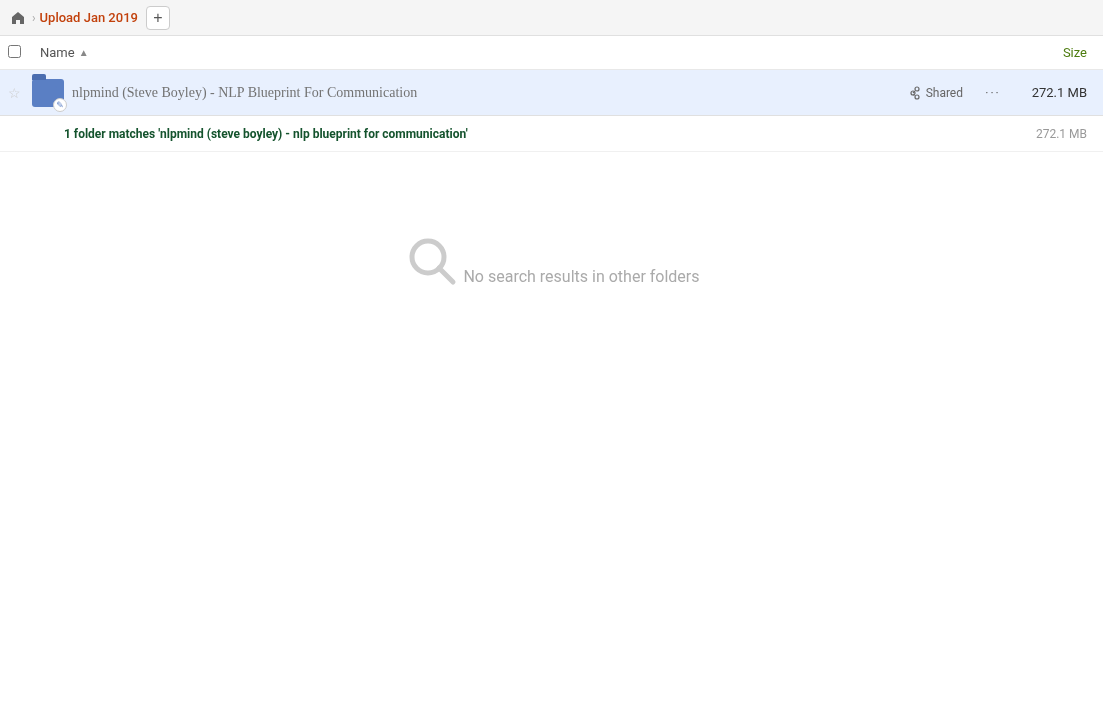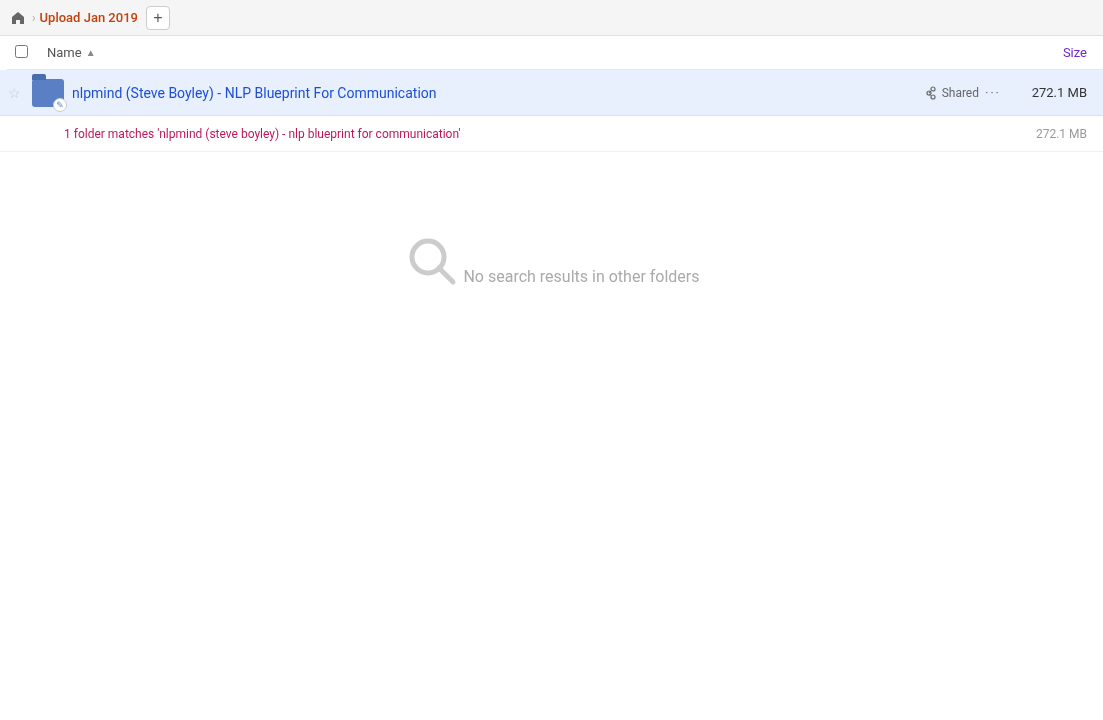--- a/index.html
+++ b/index.html
@@ -58,21 +58,20 @@
     }
 
     
     .col-headers {
       display: flex;
       align-items: center;
       height: 34px;
       padding: 0 8px;
       border-bottom: 1px solid #e8e8e8;
       background: #fff;
-      margin-left: 7px;
     }
     .col-checkbox {
       width: 24px;
       margin-right: 8px;
     }
     .col-name {
       flex: 1;
       font-size: 13px;
       color: #555;
       display: flex;
@@ -82,21 +81,21 @@
       user-select: none;
     }
     .col-name-arrow {
       font-size: 10px;
       color: #888;
     }
     .col-size {
       width: 100px;
       text-align: right;
       font-size: 13px;
-      color: #6d28d9;
+      color: #4d7c0f;
       padding-right: 8px;
     }
 
     
     .file-row {
       display: flex;
       align-items: center;
       height: 46px;
       padding: 0 8px;
       background: #e8f0fe;
@@ -151,31 +150,33 @@
       display: flex;
       align-items: center;
       justify-content: center;
       font-size: 9px;
       color: #5a7fc4;
       border: 1px solid #ccc;
     }
     .row-filename {
       flex: 1;
       font-size: 14px;
-      color: #1d4ed8;
+      color: #737373;
       white-space: nowrap;
       overflow: hidden;
       text-overflow: ellipsis;
+      font-family: Liberation Serif, serif;
     }
     .row-shared-badge {
       display: flex;
       align-items: flex-end;
       gap: 4px;
       color: #666;
       font-size: 12px;
+      margin-right: 16px;
       white-space: nowrap;
     }
     .row-more-btn {
       width: 28px;
       height: 28px;
       display: flex;
       align-items: center;
       justify-content: center;
       cursor: pointer;
       color: #666;
@@ -197,21 +198,22 @@
       display: flex;
       align-items: center;
       height: 36px;
       padding: 0 8px 0 64px;
       background: #fff;
       border-bottom: 1px solid #f0f0f0;
     }
     .match-text {
       flex: 1;
       font-size: 12px;
-      color: #be185d;
+      color: #14532d;
+      font-weight: bold;
     }
     .match-size {
       width: 80px;
       text-align: right;
       font-size: 12px;
       color: #999;
       padding-right: 8px;
     }
 
     

